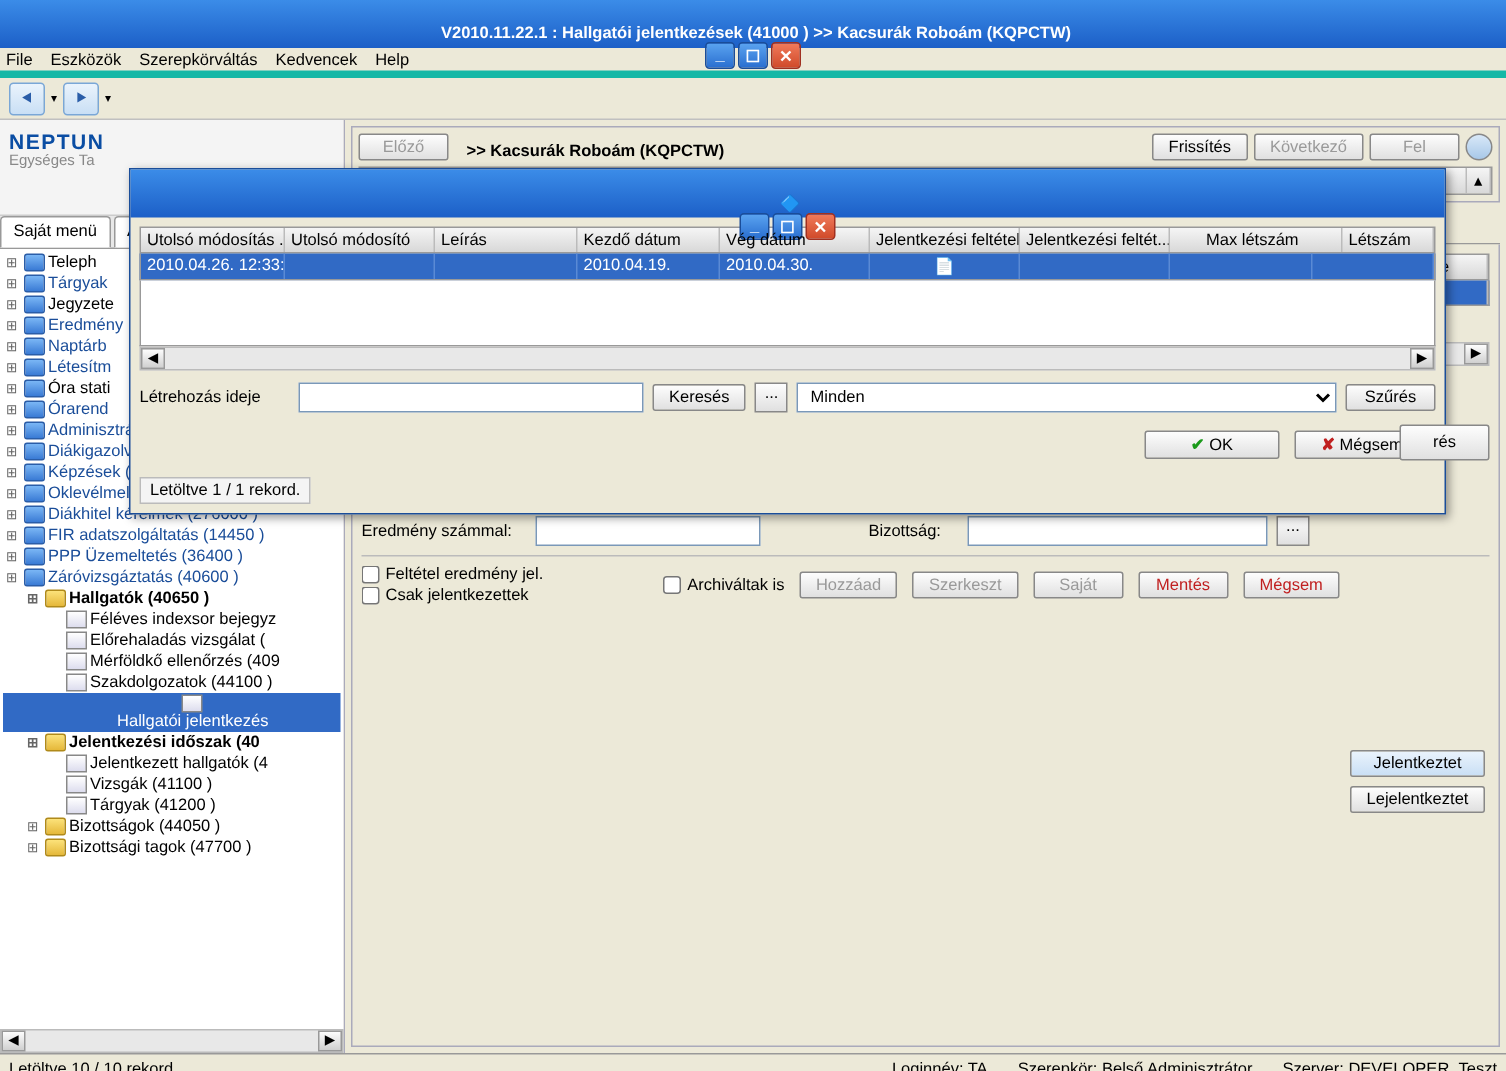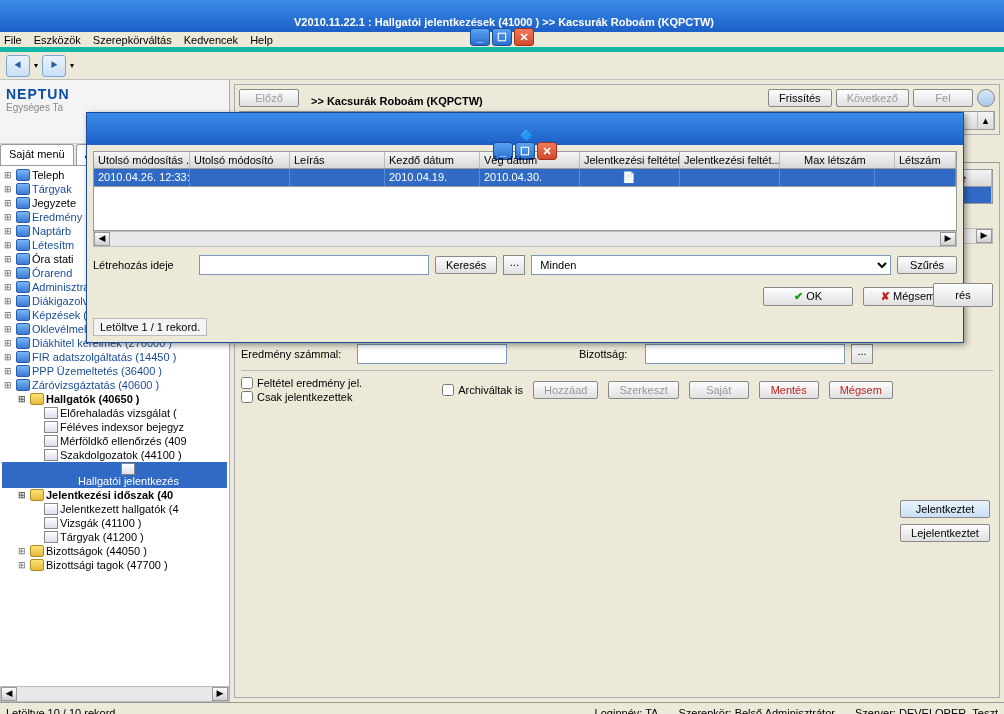--- a/index.html
+++ b/index.html
@@ -205,26 +205,26 @@
           <span class="tree-link">Záróvizsgáztatás (40600  )</span>
         </div>
         <div class="tree-item indent1 bold">
           <span class="exp">⊞</span>
           <span class="ico ico-yellow"></span>
           <span>Hallgatók (40650  )</span>
         </div>
         <div class="tree-item indent2">
           <span class="exp"></span>
           <span class="ico ico-doc"></span>
+          <span>Féléves indexsor bejegyz</span>
+        </div>
+        <div class="tree-item indent2">
+          <span class="exp"></span>
+          <span class="ico ico-doc"></span>
           <span>Előrehaladás vizsgálat (</span>
-        </div>
-        <div class="tree-item indent2">
-          <span class="exp"></span>
-          <span class="ico ico-doc"></span>
-          <span>Féléves indexsor bejegyz</span>
         </div>
         <div class="tree-item indent2">
           <span class="exp"></span>
           <span class="ico ico-doc"></span>
           <span>Mérföldkő ellenőrzés (409</span>
         </div>
         <div class="tree-item indent2">
           <span class="exp"></span>
           <span class="ico ico-doc"></span>
           <span>Szakdolgozatok (44100  )</span>

